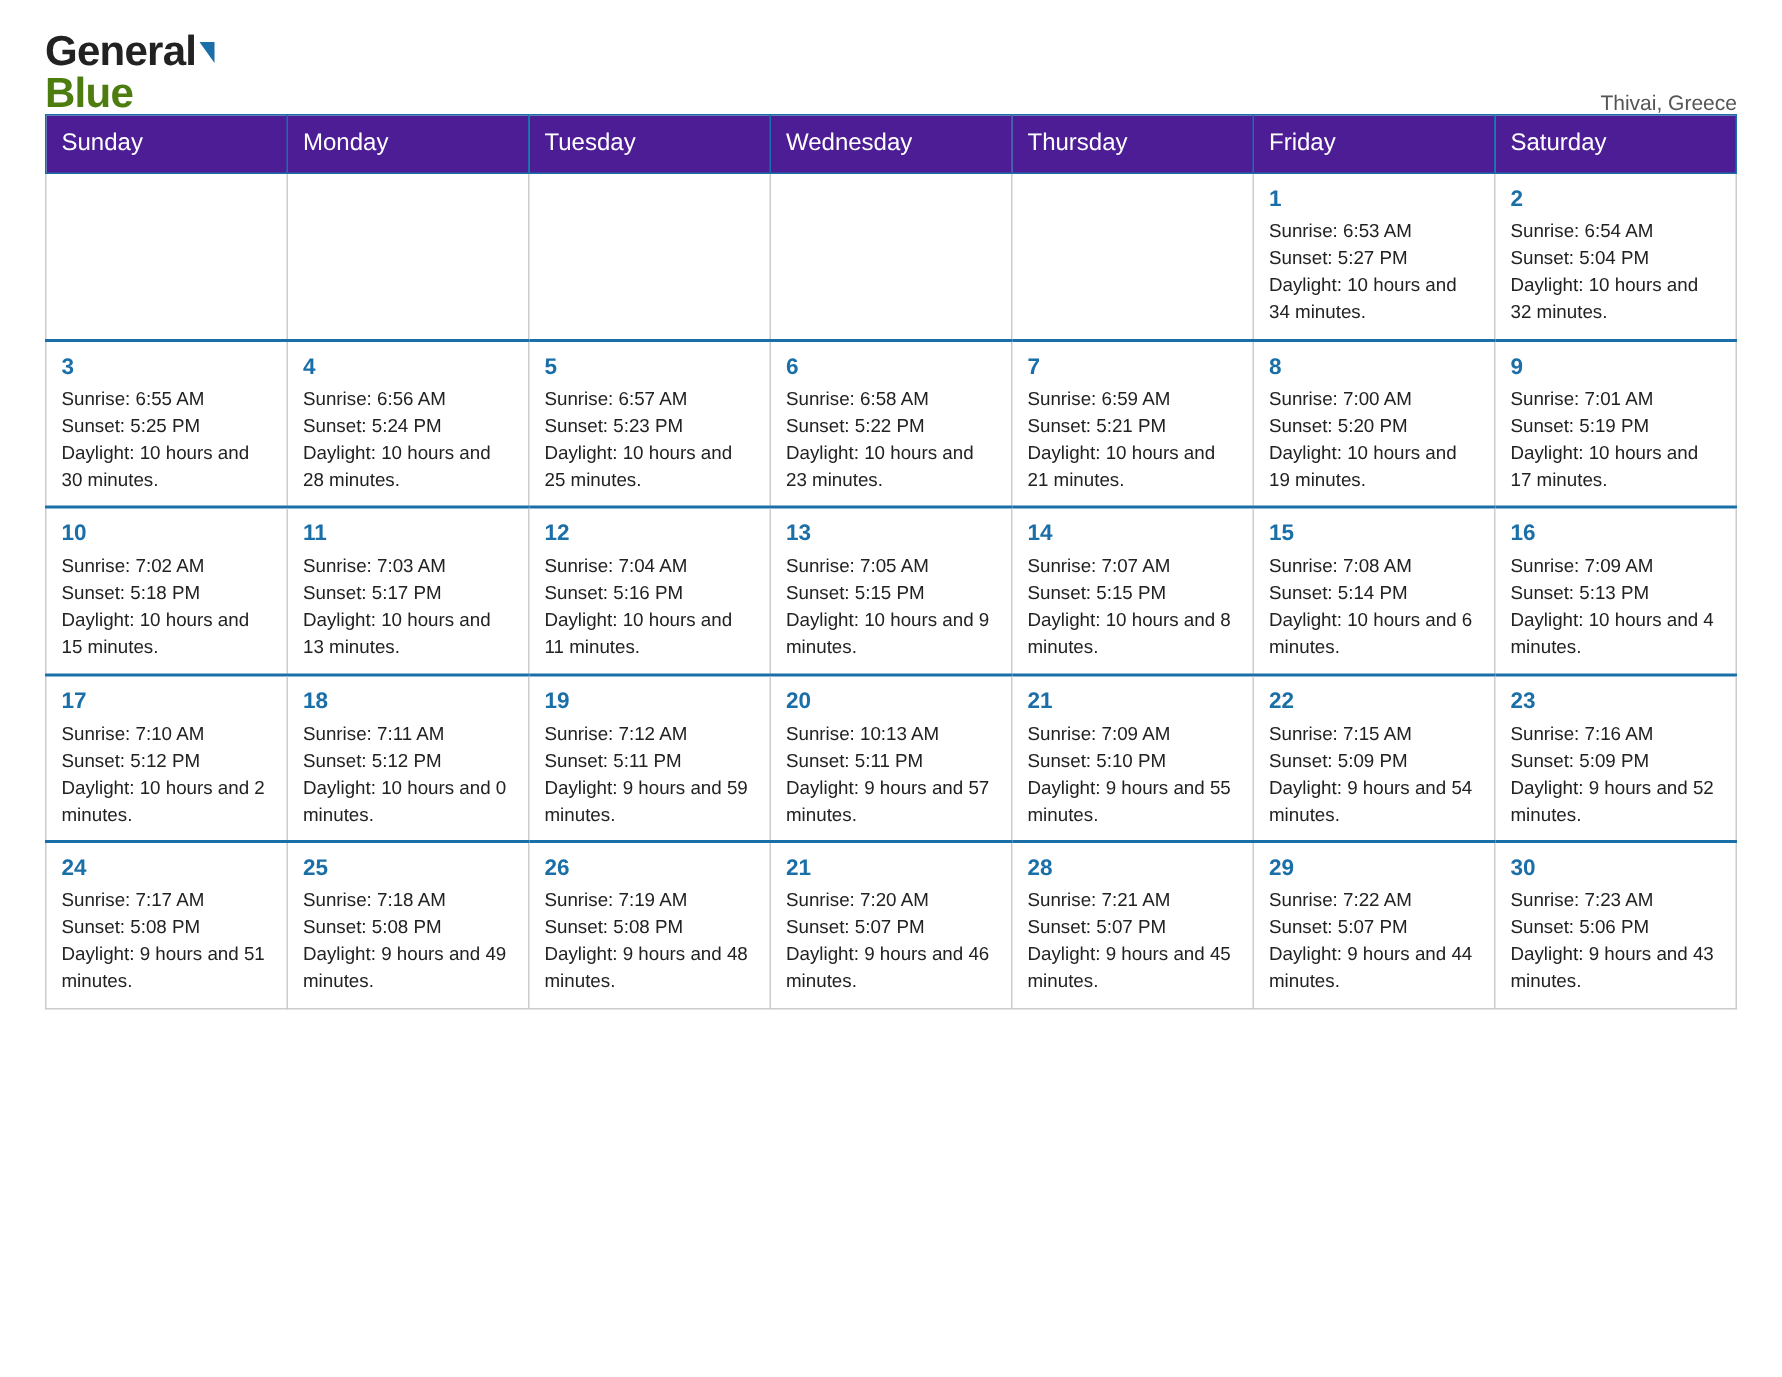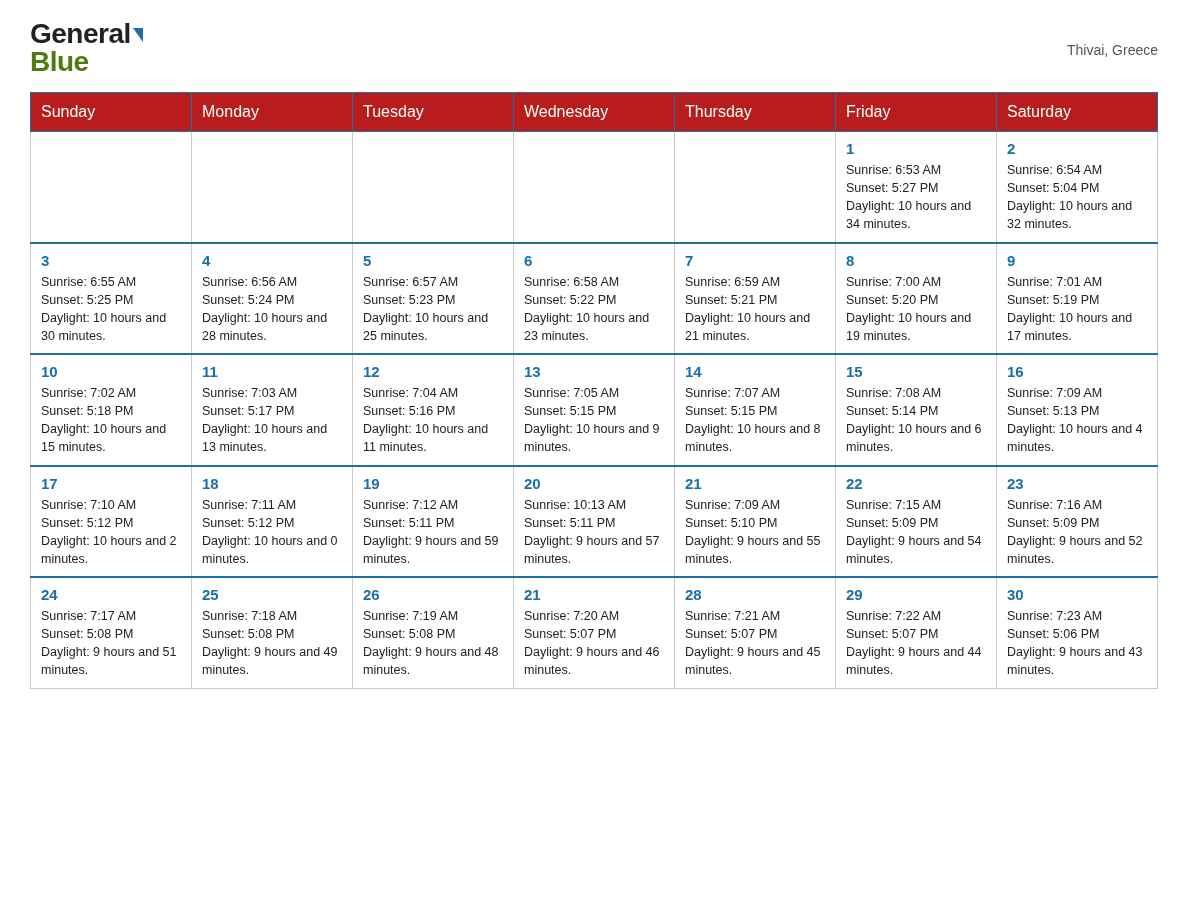--- a/index.html
+++ b/index.html
@@ -7,22 +7,21 @@
       font-family: Arial, Helvetica, sans-serif;
       background: #fff;
       color: #222;
       width: 1188px;
       min-height: 918px;
       padding: 20px 30px;
     }
     .header-area {
       display: flex;
       justify-content: space-between;
-      align-items: center;
-      margin-bottom: 16px;
+      align-items: flex-end;
       gap: 19px;
     }
     .logo {
       display: flex;
       flex-direction: column;
       line-height: 1;
     }
     .logo-general {
       font-size: 28px;
       font-weight: bold;
@@ -60,21 +59,21 @@
       font-size: 14px;
       color: #555;
       margin-top: 4px;
     }
     .calendar-table {
       width: 100%;
       border-collapse: collapse;
       table-layout: fixed;
     }
     .calendar-table th {
-      background-color: #b91c1c;
+      background-color: #4c1d95;
       color: #fff;
       text-align: left;
       padding: 10px 10px;
       font-size: 16px;
       font-weight: normal;
       border: 1px solid #1a6fa8;
     }
     .calendar-table td {
       vertical-align: top;
       border: 1px solid #ccc;

